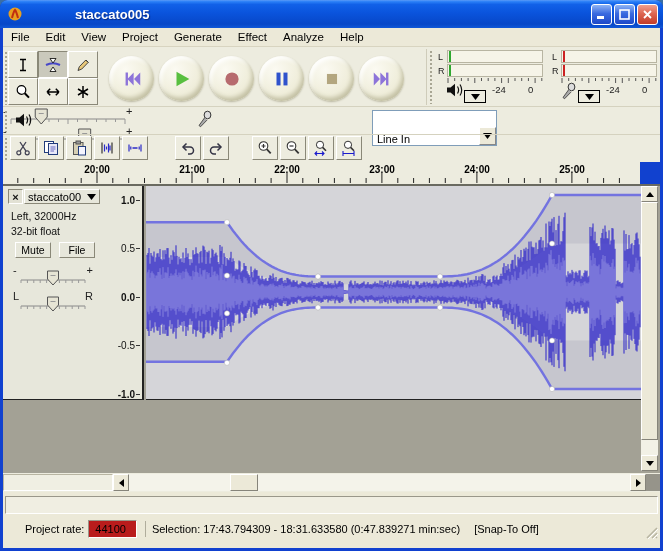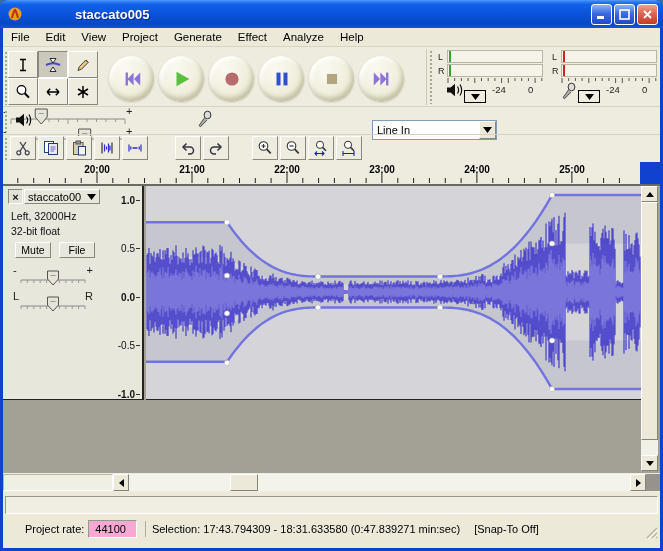--- a/index.html
+++ b/index.html
@@ -36,21 +36,21 @@
   .meter{position:absolute;top:2px;width:108px;height:56px;font-size:9px;}
   .meter .ch{position:absolute;left:2px;color:#222;}
   .meter .bar{position:absolute;left:11px;width:96px;height:13px;background:#f6f4e8;border:1px solid #b8b5a2;}
   .meter .accent{position:absolute;left:1px;top:0;width:2px;height:11px;}
   .mscale{position:absolute;left:11px;top:29px;width:96px;height:16px;}
   .mlabel{position:absolute;top:5px;color:#222;font-size:9.5px;}
   .micon{position:absolute;left:10px;top:33px;width:16px;height:16px;}
   .mdrop{position:absolute;left:28px;top:41px;width:22px;height:13px;border:1.5px solid #000;background:#edecdf;display:flex;align-items:center;justify-content:center;}
   
   #mixer{position:absolute;left:0;top:60px;width:657px;height:28px;}
-  .combo{position:absolute;left:369px;top:13px;width:125px;height:20px;background:#fff;border:1px solid #7f9db9;display:flex;align-items:center;}
+  .combo{position:absolute;left:369px;top:3px;width:125px;height:36px;background:#fff;border:1px solid #7f9db9;display:flex;align-items:flex-end;}
   .combo-text{flex:1;font-size:11px;padding-left:4px;color:#000;}
   .combo-btn{width:17px;height:18px;background:#ece9d8;border:1px solid #fff;border-right-color:#888;border-bottom-color:#888;display:flex;align-items:center;justify-content:center;}
   
   #editrow{position:absolute;left:0;top:88px;width:657px;height:27px;}
   .edit-btn{position:absolute;top:1px;width:26px;height:24px;background:#edecdf;border:1px solid;border-color:#fff #8a8878 #8a8878 #fff;display:flex;align-items:center;justify-content:center;}
   
   #ruler{position:absolute;left:3px;top:162px;width:637px;height:22px;background:#edecdf;}
   #ruler-edge{position:absolute;left:3px;top:184px;width:657px;height:2px;background:#6a6a60;}
   
   #main{position:absolute;left:3px;top:186px;width:657px;height:287px;background:#a3a195;}
@@ -75,21 +75,21 @@
   #hscroll{position:absolute;left:3px;top:473px;width:657px;height:19px;background:#edecdf;}
   .sc-btn{position:absolute;background:#ece9d8;border:1px solid;border-color:#fff #86847a #86847a #fff;display:flex;align-items:center;justify-content:center;}
   .sc-thumb{position:absolute;background:#ece9d8;border:1px solid;border-color:#fff #86847a #86847a #fff;}
   .sc-track{background:#f4f3ea;}
   #hblank{position:absolute;left:0;top:1px;width:110px;height:17px;background:#f0efe3;border:1px solid #b8b5a2;border-bottom-color:#fff;border-right-color:#fff;}
   #hcorner{position:absolute;left:643px;top:1px;width:14px;height:17px;background:#96948a;}
   
   #statusbar{position:absolute;left:3px;top:492px;width:657px;height:56px;background:#ece9d8;}
   #status-strip{position:absolute;left:2px;top:4px;width:653px;height:18px;border:1px solid #9a978a;border-bottom-color:#fff;border-right-color:#fff;background:#f0eee2;}
   #status-row{position:absolute;left:0px;top:26px;width:657px;height:22px;font-size:11px;color:#000;display:flex;align-items:center;}
-  #rate-box{border:1px solid #9a978a;border-bottom-color:#fff;border-right-color:#fff;background:#f9a8d4;padding:2px 10px 2px 6px;margin-left:4px;min-width:40px;}
+  #rate-box{border:1px solid #9a978a;border-bottom-color:#fff;border-right-color:#fff;background:#b91c1c;padding:2px 10px 2px 6px;margin-left:4px;min-width:40px;}
   #status-div{width:1px;height:16px;background:#b0ad9c;margin:0 6px 0 8px;}
   #grip{position:absolute;right:1px;top:34px;width:14px;height:14px;}
   #bottom-border{position:absolute;left:0;top:548px;width:663px;height:3px;background:#1141cf;}
   svg{display:block;}
   text{font-family:"Liberation Sans",sans-serif;}
 </style>
 </head>
 <body>
 
 <div id="win">

